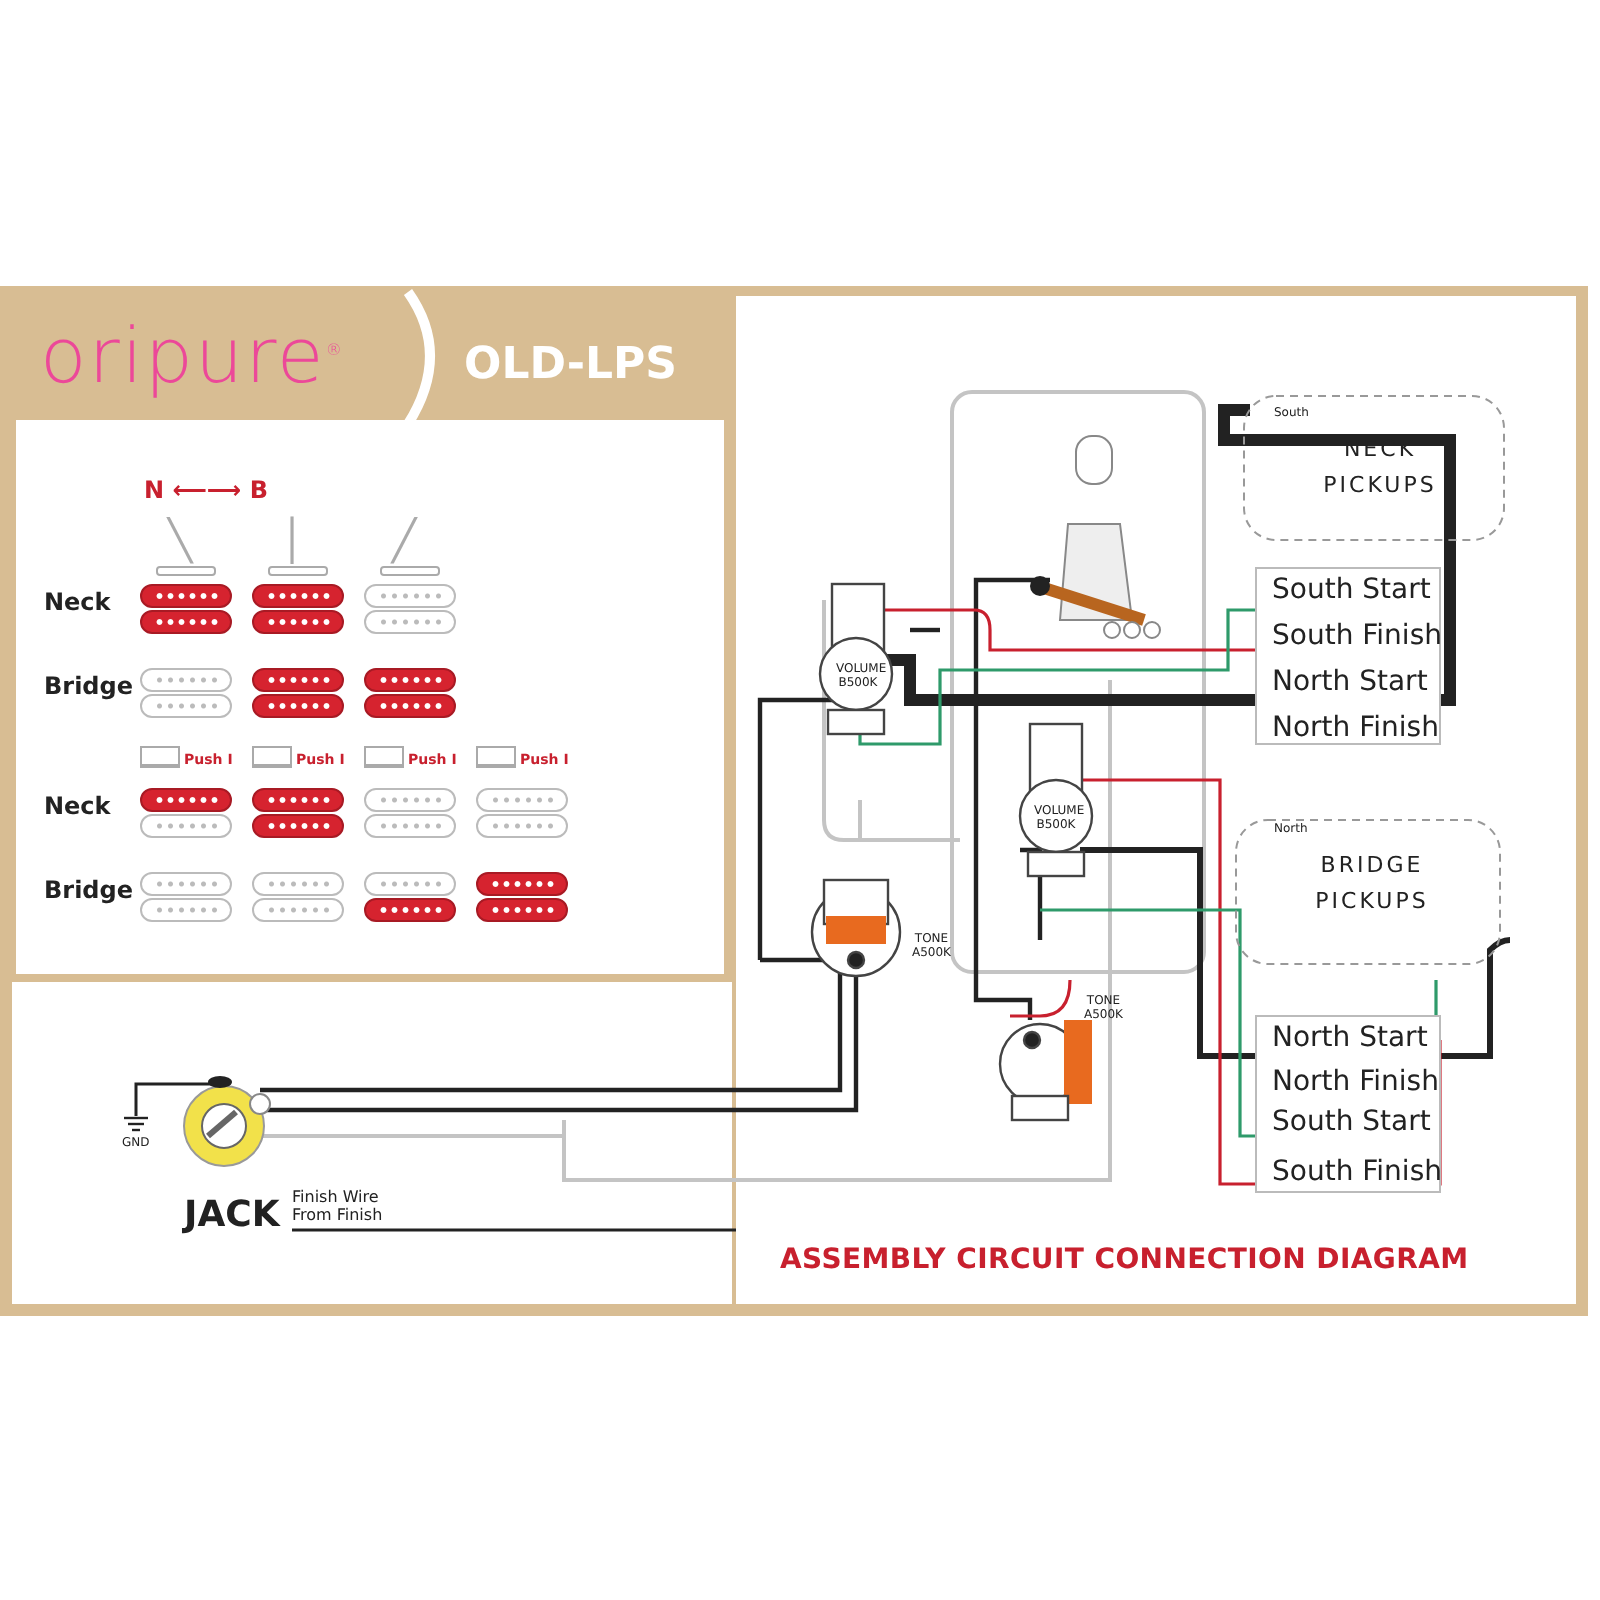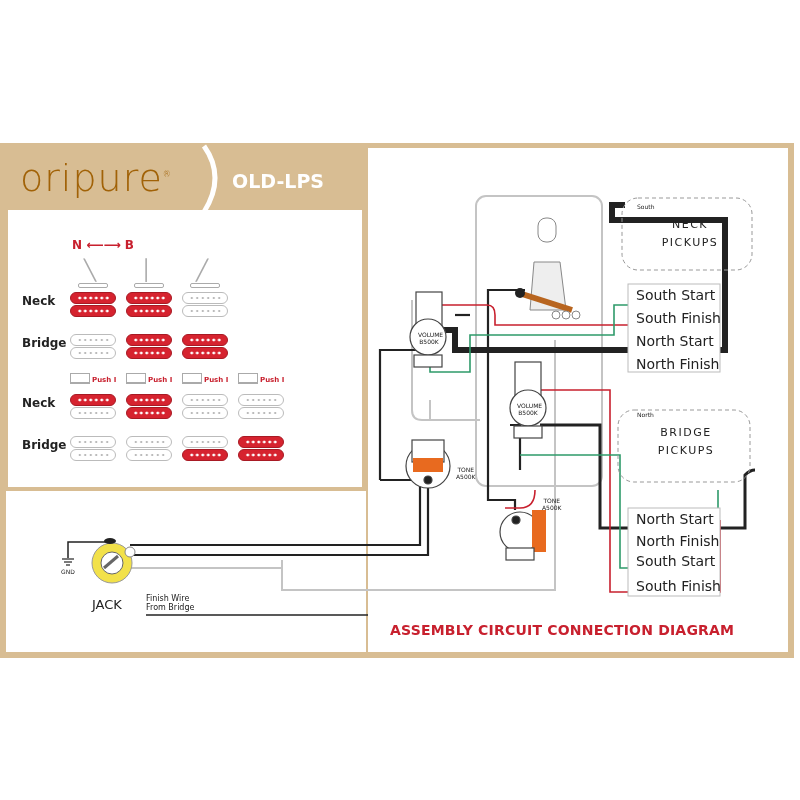--- a/index.html
+++ b/index.html
@@ -1,20 +1,20 @@
 <!DOCTYPE html>
 <html><head>
 <meta charset="utf-8">
 <style>
   html,body{margin:0;padding:0;background:#fff;}
   body{width:800px;height:800px;position:relative;overflow:hidden;font-family:"DejaVu Sans",sans-serif;}
   .frame{position:absolute;left:0;top:143px;width:794px;height:515px;background:#d8bd93;}
-  .brand{position:absolute;left:20px;top:156px;color:#a16207;font-family:"DejaVu Sans",sans-serif;font-size:38px;font-weight:300;letter-spacing:1px;}
+  .brand{position:absolute;left:20px;top:156px;color:#ec4899;font-family:"DejaVu Sans",sans-serif;font-size:38px;font-weight:300;letter-spacing:1px;}
   .brand sup{font-size:8px;}
-  .model{position:absolute;left:232px;top:170px;color:#fff;font-weight:bold;font-size:19px;}
+  .model{position:absolute;left:232px;top:170px;color:#fff;font-weight:bold;font-size:22px;}
   .left-panel{position:absolute;left:8px;top:210px;width:354px;height:277px;background:#fff;}
   .lower-left{position:absolute;left:6px;top:491px;width:360px;height:161px;background:#fff;}
   .right-panel{position:absolute;left:368px;top:148px;width:420px;height:504px;background:#fff;}
   .lbl{position:absolute;font-size:12px;font-weight:bold;color:#222;}
   .nb{position:absolute;left:72px;top:238px;color:#c8202e;font-weight:bold;font-size:12px;}
   .push{position:absolute;font-size:7px;font-weight:bold;color:#c8202e;}
   .pk{position:absolute;width:44px;height:10px;border-radius:6px;border:1px solid #bbb;background:#fff;}
   .pk.on{background:#d6232f;border-color:#a81a24;}
   .pk::after{content:"";position:absolute;left:6px;top:3px;width:32px;height:4px;background:radial-gradient(circle,#bbb 1px,transparent 1.5px) 0 0/5.5px 4px repeat-x;}
   .pk.on::after{background:radial-gradient(circle,#fff 1.2px,transparent 1.7px) 0 0/5.5px 4px repeat-x;}
@@ -213,19 +213,19 @@
 <div class="small" style="left:456px;top:466px;text-align:center;">
     <div>TONE</div>
     <div>A500K</div>
   </div>
 <div class="small" style="left:542px;top:497px;text-align:center;">
     <div>TONE</div>
     <div>A500K</div>
   </div>
 
 <div class="small" style="left:61px;top:568px;">GND</div>
-<div style="position:absolute;left:92px;top:597px;font-size:13px;color:#222;">JACK</div>
+<div style="position:absolute;left:92px;top:597px;font-size:18px;color:#222;font-weight:bold;">JACK</div>
 <div style="position:absolute;left:146px;top:594px;font-size:8px;line-height:9px;color:#222;">
     <div>Finish Wire</div>
-    <div>From Bridge</div>
+    <div>From Finish</div>
   </div>
 
 <div class="title">ASSEMBLY CIRCUIT CONNECTION DIAGRAM</div>
 
 </body></html>

